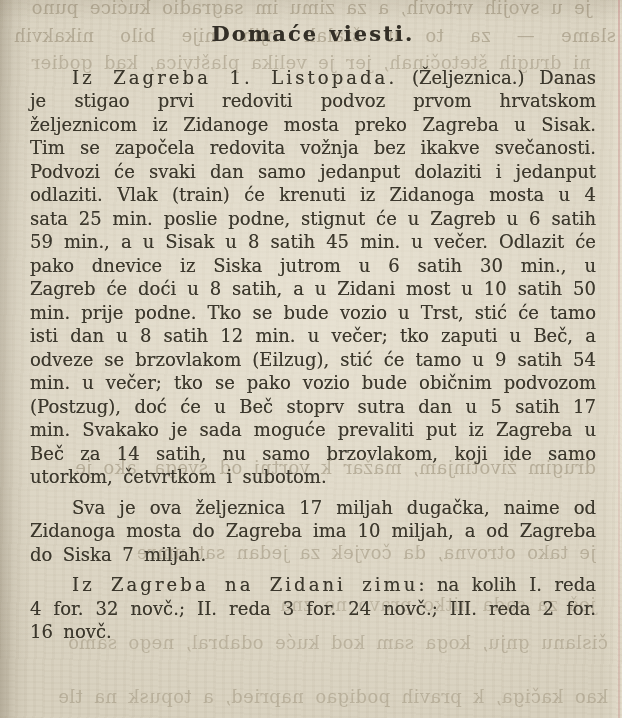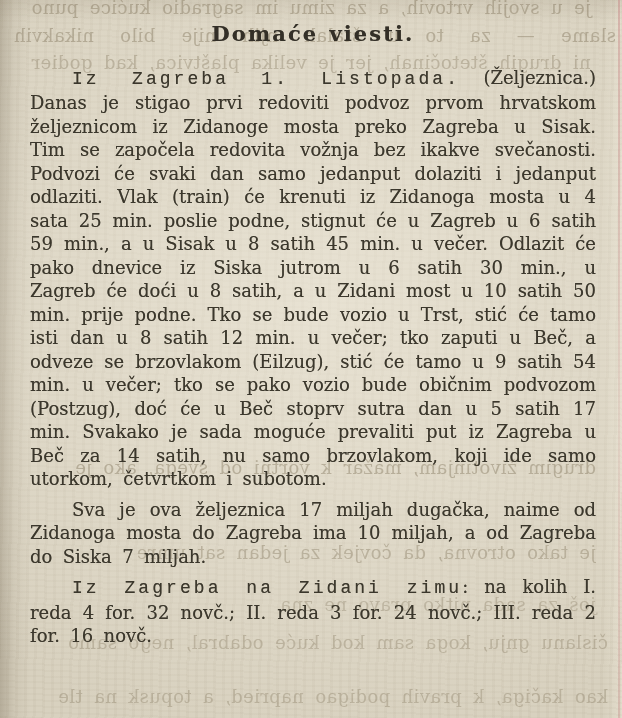--- a/index.html
+++ b/index.html
@@ -49,21 +49,21 @@
   .heading{
     font-size:21px;font-weight:bold;
     text-align:center;
     letter-spacing:0.10em;word-spacing:0.08em;
     color:#332f27;
     margin:6px 0 20px 0;
   }
   .para{margin:0;text-indent:42px;}
   .para + .para{margin-top:7px;}
   .it{}
-  .sp{letter-spacing:0.17em;word-spacing:0.3em;font-family:Liberation Mono, monospace;}
+  .sp{letter-spacing:0.17em;word-spacing:0.3em;}
   
   .edge-line{
     position:absolute;z-index:3;top:0;bottom:0;right:2px;width:2px;
     background:linear-gradient(to bottom, rgba(197,129,129,0.45), rgba(197,129,129,0.15) 60%, rgba(197,129,129,0.3));
     pointer-events:none;
   }
 </style>
 </head>
 <body>
 

